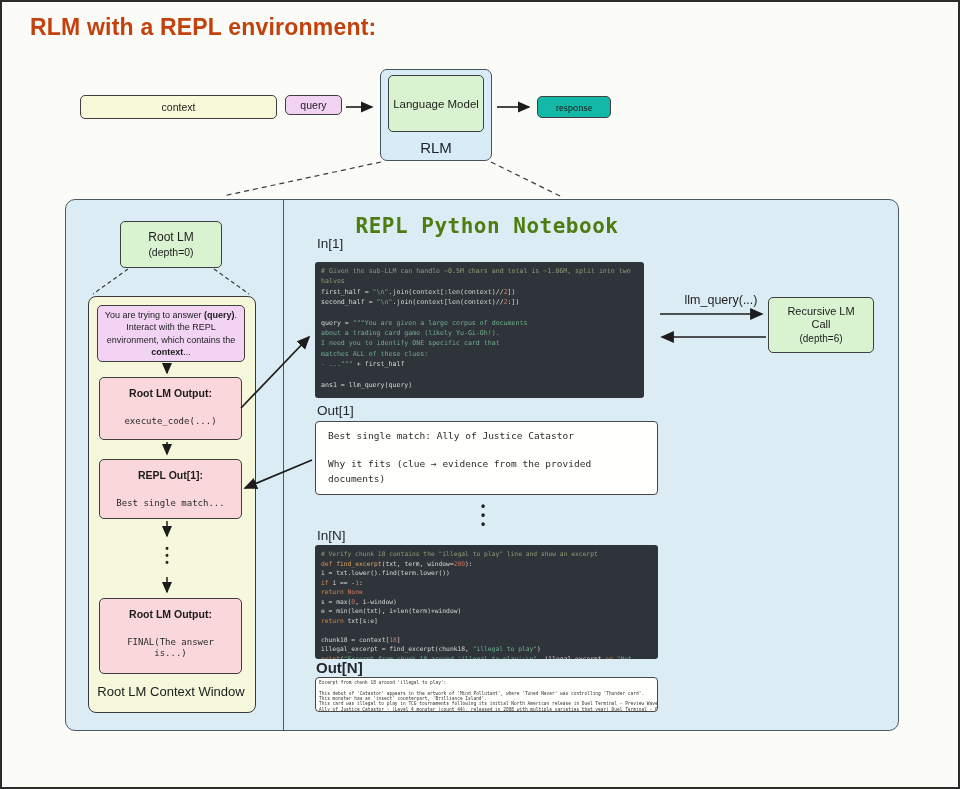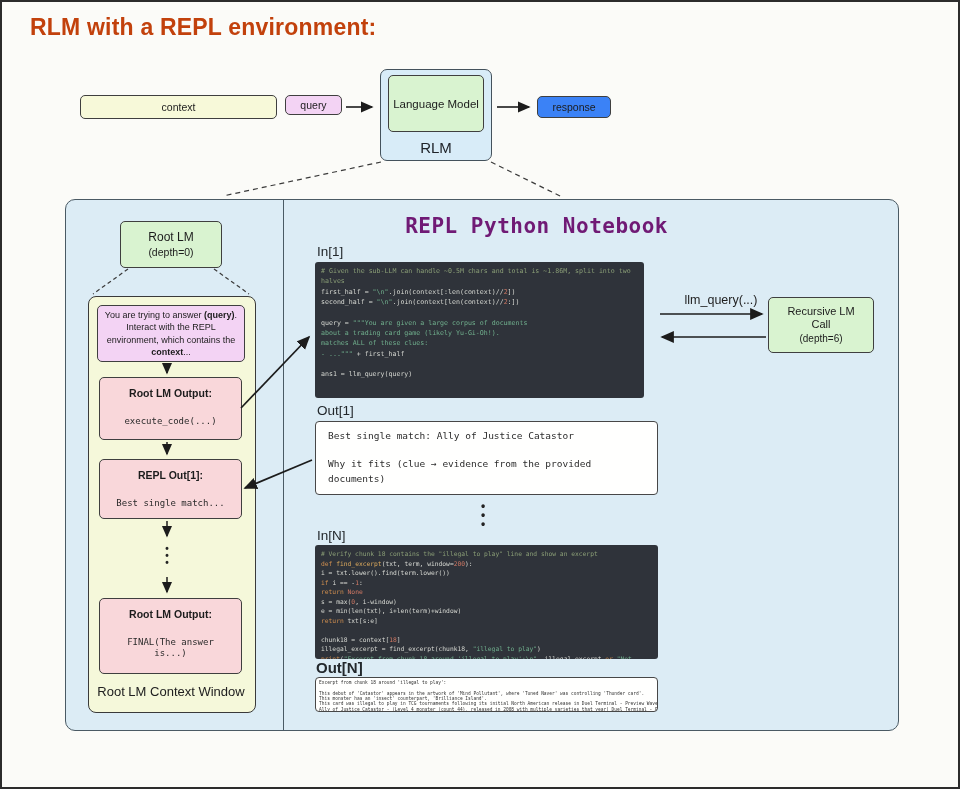--- a/index.html
+++ b/index.html
@@ -13,21 +13,21 @@
   .frame{position:absolute;inset:0;border:2px solid #2c2c2c;pointer-events:none;z-index:50;}
   .page-title{left:30px;top:14px;font-size:23px;font-weight:700;letter-spacing:.2px;color:#c2410c;}
 
   
   .dbox{border:1.3px solid #3f3f3f;border-radius:5px;display:flex;align-items:center;justify-content:center;text-align:center;box-sizing:border-box;}
   .yellow{background:#f7f9d9;}
   .pinkpurple{background:#f3d3f4;}
   .salmon{background:#f9d7da;}
   .green{background:#d9f3d0;}
   .blue{background:#d8ecf8;}
-  .rose{background:#3b82f6;}
+  .rose{background:#14b8a6;font-family:Liberation Serif, serif;}
 
   
   .context-box{left:80px;top:95px;width:197px;height:24px;font-size:10.5px;}
   .query-box{left:285px;top:95px;width:57px;height:20px;font-size:10.5px;}
   .rlm-box{left:380px;top:69px;width:112px;height:92px;border:1.4px solid #44525c;border-radius:7px;}
   .lm-box{left:388px;top:75px;width:96px;height:57px;font-size:11.5px;line-height:14px;padding:2px;}
   .rlm-label{left:380px;top:139px;width:112px;text-align:center;font-size:15px;color:#20242a;}
   .response-box{left:537px;top:96px;width:74px;height:22px;font-size:10.5px;}
 
   
@@ -45,23 +45,23 @@
   .lp-final{left:99px;top:598px;width:143px;height:76px;}
   .lp-title{font-size:10.5px;font-weight:700;}
   .lp-code{font-family:"DejaVu Sans Mono", monospace;font-size:9px;color:#2a2a2a;line-height:11px;}
   .window-label{left:88px;top:684px;width:166px;text-align:center;font-size:13px;color:#202020;}
 
   .vdots{display:flex;flex-direction:column;align-items:center;line-height:7px;font-weight:700;color:#222;}
   .vdots-left{left:160px;top:545px;width:14px;font-size:10px;}
   .vdots-nb{left:476px;top:502px;width:14px;font-size:12px;line-height:9px;}
 
   
-  .nb-title{left:294px;top:214px;width:374px;text-align:right;font-family:"DejaVu Sans Mono", monospace;font-weight:700;font-size:21px;color:#701a75;letter-spacing:.5px;}
+  .nb-title{left:300px;top:214px;width:374px;text-align:center;font-family:"DejaVu Sans Mono", monospace;font-weight:700;font-size:21px;color:#4d7c0f;letter-spacing:.5px;}
   .cell-label{font-size:13.5px;color:#23282c;}
-  .in1-label{left:317px;top:244px;}
+  .in1-label{left:317px;top:236px;}
   .out1-label{left:317px;top:403px;}
   .inN-label{left:317px;top:528px;}
   .outN-label{left:316px;top:659px;font-size:15px;font-weight:600;}
 
   .code-block{background:#2f333a;border-radius:3px;padding:4px 6px;box-sizing:border-box;font-family:"DejaVu Sans Mono", monospace;color:#d6d8d2;overflow:hidden;}
   .in1-block{left:315px;top:262px;width:329px;height:136px;font-size:6.6px;line-height:10.35px;}
   .inN-block{left:315px;top:545px;width:343px;height:114px;font-size:6.3px;line-height:9.55px;}
   .tok-com{color:#8a9e76;}
   .tok-str{color:#6fae8c;}
   .tok-num{color:#d27964;}
@@ -134,20 +134,21 @@
 
 <div class="abs nb-title">REPL Python Notebook</div>
 <div class="abs cell-label in1-label">In[1]</div>
 <div class="abs code-block in1-block">
     <div><span class="tok-com"># Given the sub-LLM can handle ~0.5M chars and total is ~1.86M, split into two halves</span></div>
     <div><span>first_half = </span><span class="tok-str">"\n"</span><span>.join(context[:len(context)//</span><span class="tok-num">2</span><span>])</span></div>
     <div><span>second_half = </span><span class="tok-str">"\n"</span><span>.join(context[len(context)//</span><span class="tok-num">2</span><span>:])</span></div>
     <div>&nbsp;</div>
     <div><span>query = </span><span class="tok-str">"""You are given a large corpus of documents</span></div>
     <div><span class="tok-str">about a trading card game (likely Yu-Gi-Oh!).</span></div>
+    <div><span class="tok-str">I need you to identify ONE specific card that</span></div>
     <div><span class="tok-str">matches ALL of these clues:</span></div>
     <div><span class="tok-str">- ..."""</span><span> + first_half</span></div>
     <div>&nbsp;</div>
     <div><span>ans1 = llm_query(query)</span></div>
   </div>
 <div class="abs cell-label out1-label">Out[1]</div>
 <div class="abs out-block out1-block">
     <div>Best single match: Ally of Justice Catastor</div>
     <div>&nbsp;</div>
     <div>Why it fits (clue → evidence from the provided documents)</div>

